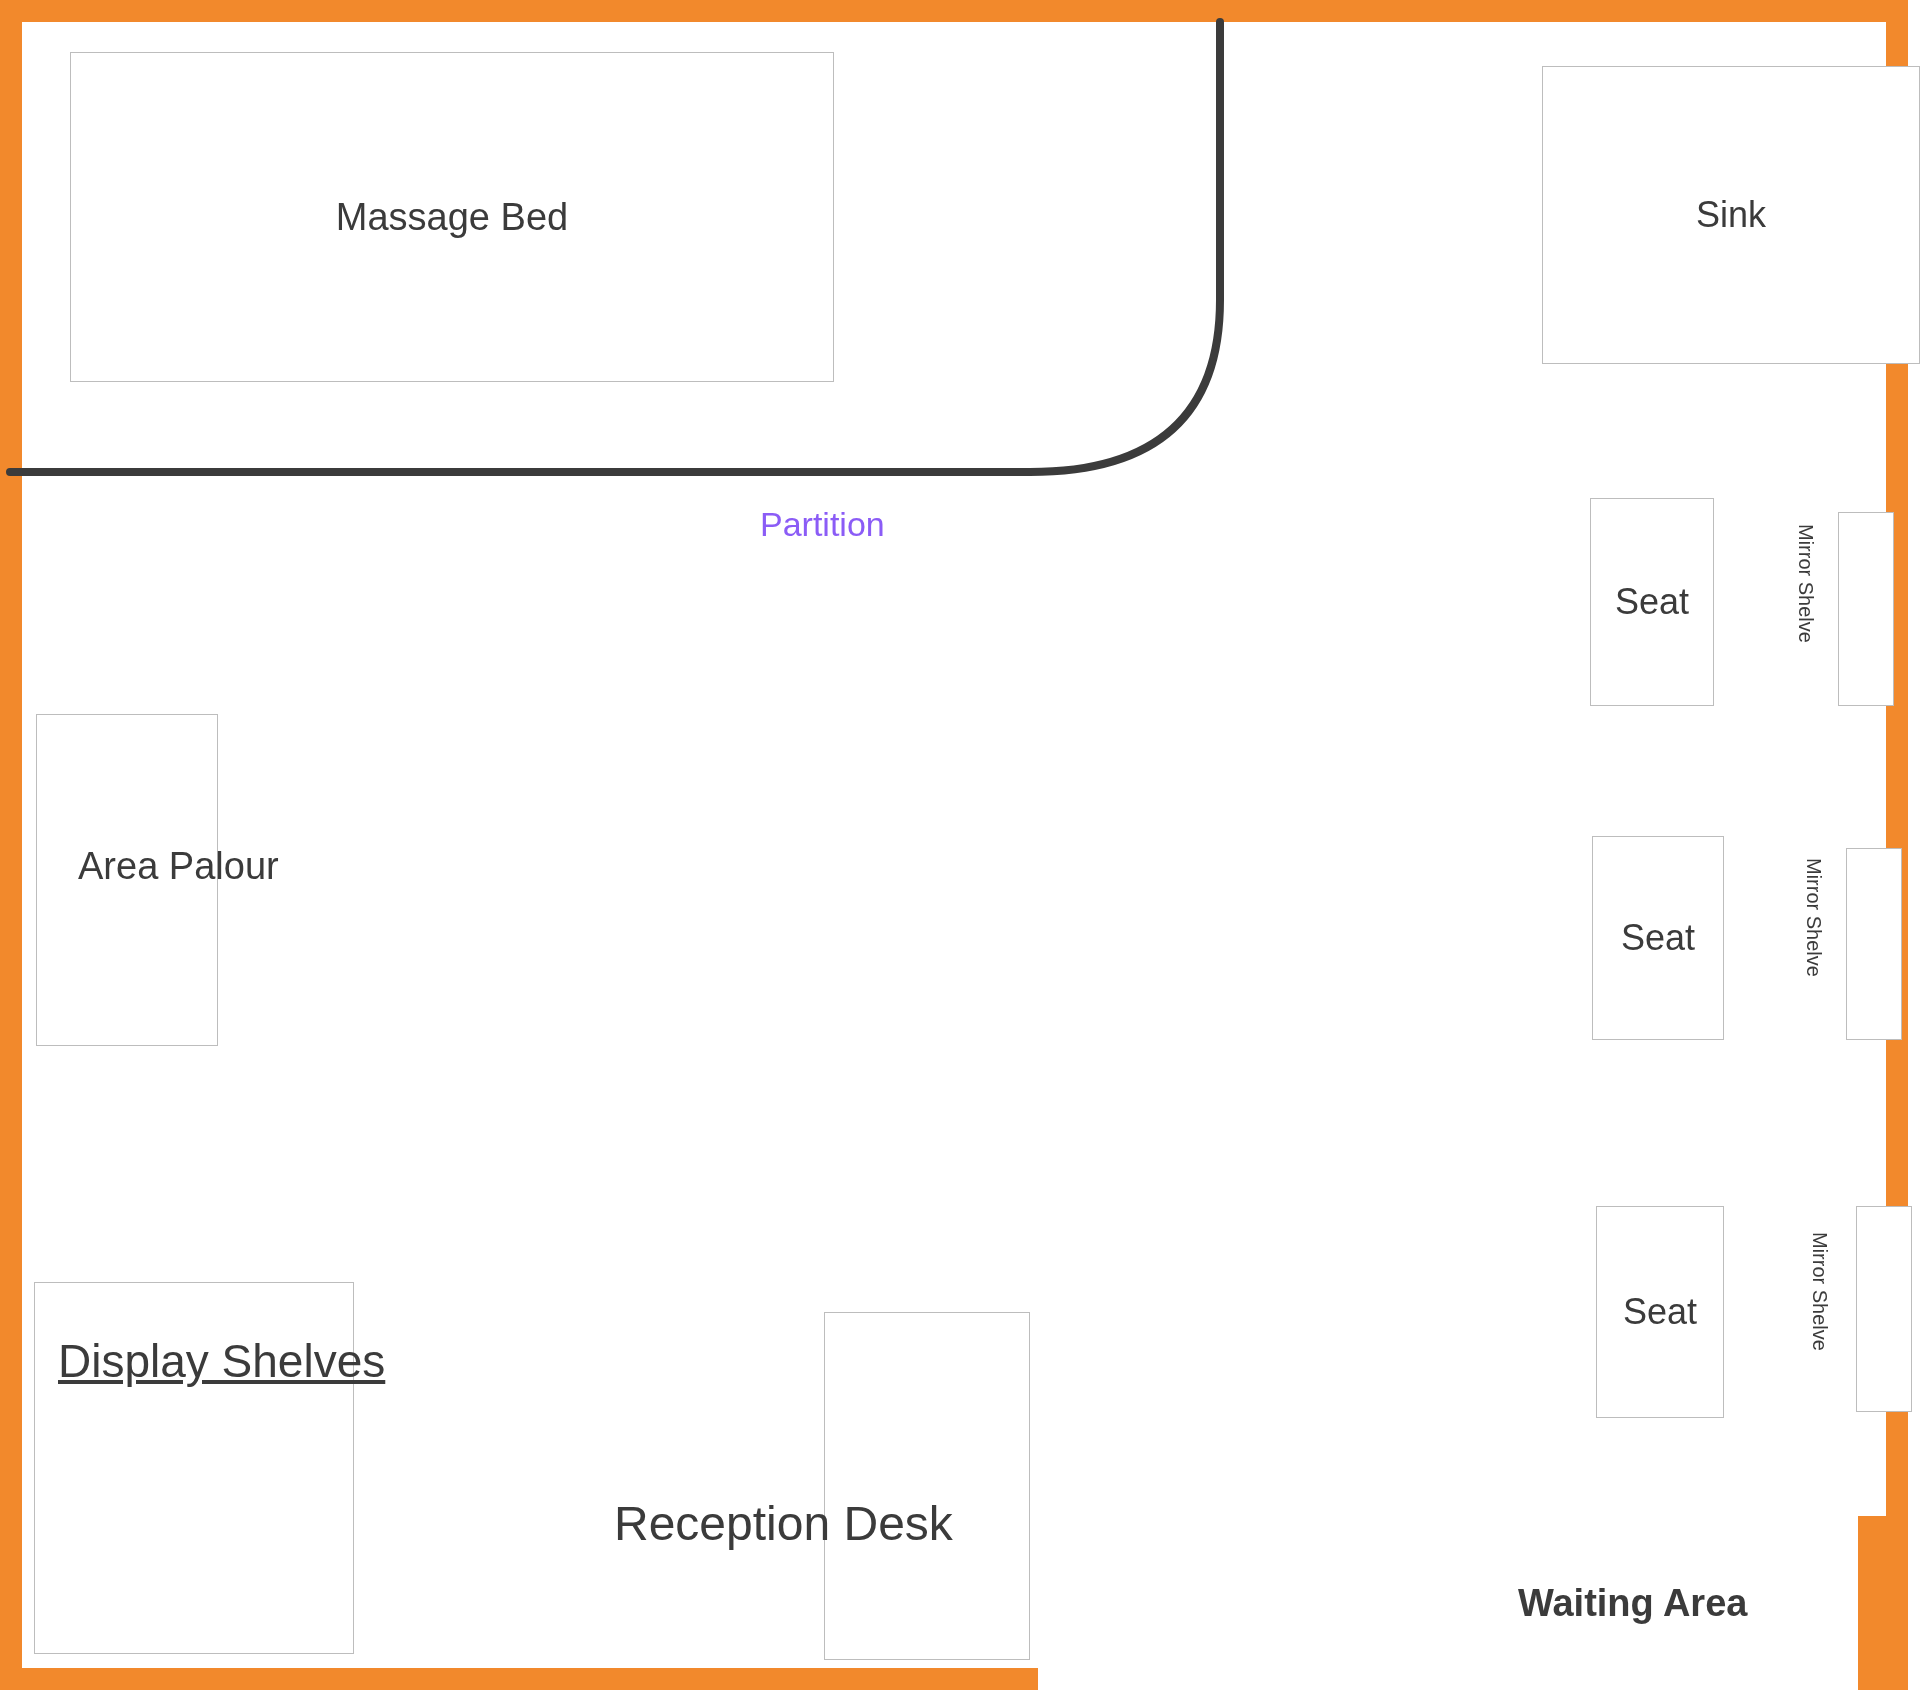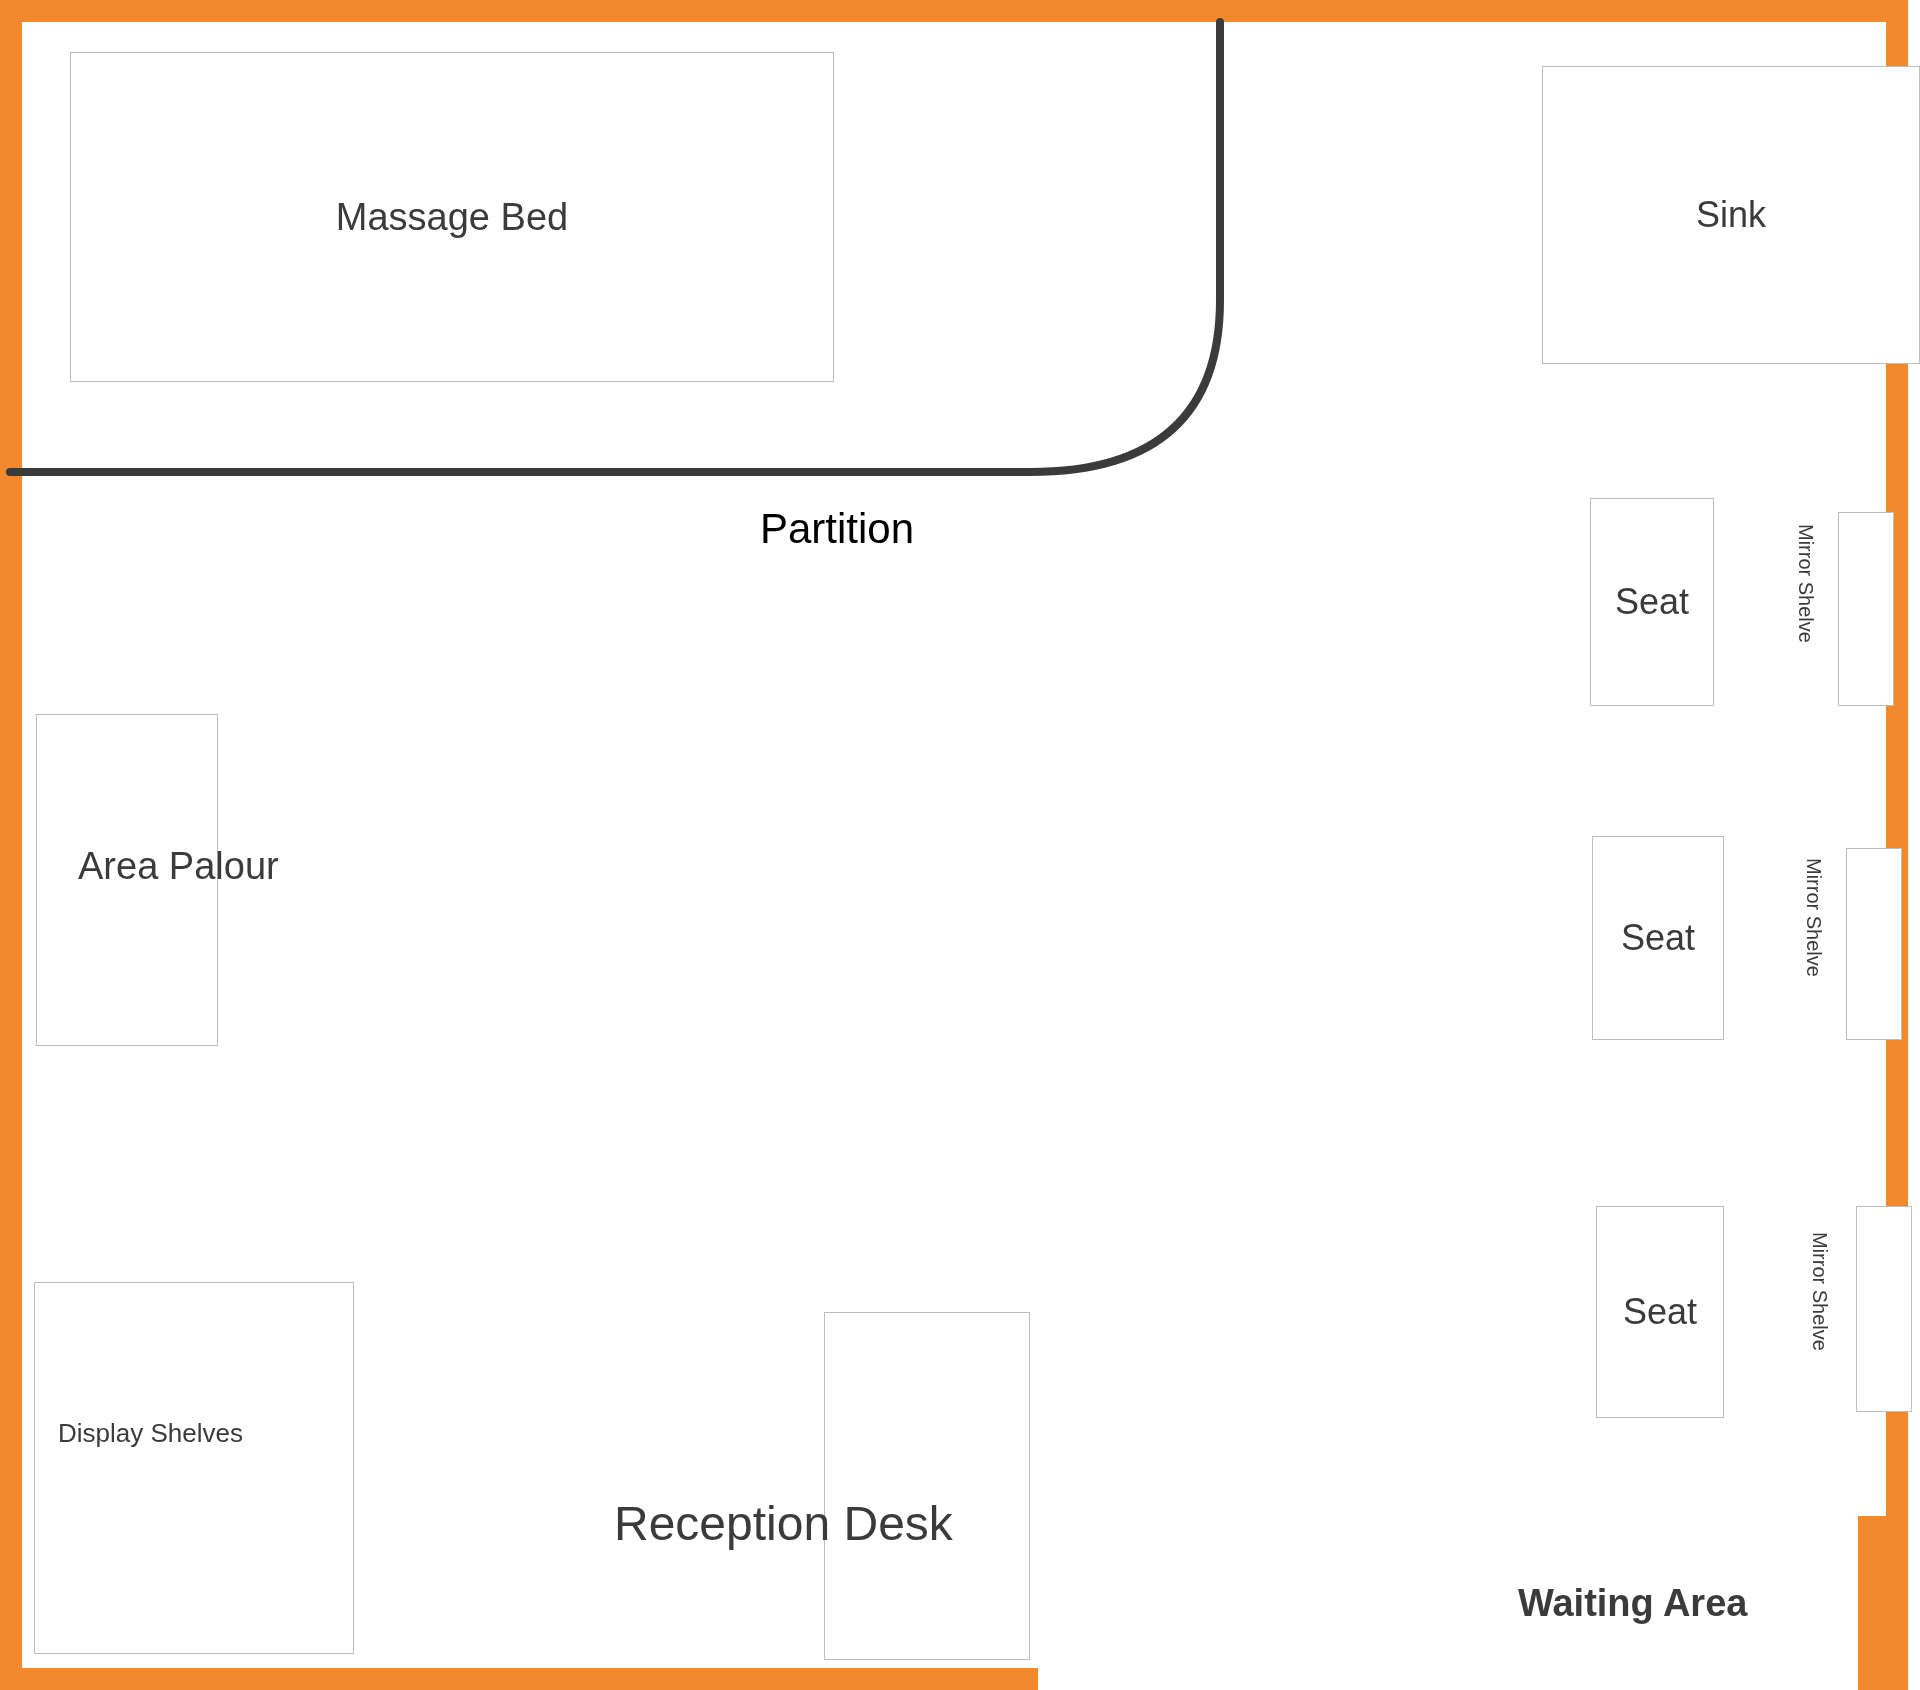--- a/index.html
+++ b/index.html
@@ -60,22 +60,22 @@
   .partition-svg {
     position: absolute;
     left: 0px;
     top: 0px;
     width: 1920px;
     height: 1690px;
     pointer-events: none;
   }
   .partition-label {
     position: absolute;
-    color: #000000;
-    font-size: 42px;
+    color: #8b5cf6;
+    font-size: 34px;
     white-space: nowrap;
   }
 
   
   .free-label {
     position: absolute;
     color: #3b3b3b;
     white-space: nowrap;
   }
 </style>
@@ -124,21 +124,21 @@
   <div class="box" style="left:1846px; top:848px; width:56px; height:192px;">
   </div>
   <span class="vertical-label" style="left:1802px; top:858px;">Mirror Shelve</span>
 
   <div class="box" style="left:1856px; top:1206px; width:56px; height:206px;">
   </div>
   <span class="vertical-label" style="left:1808px; top:1232px;">Mirror Shelve</span>
 
   <div class="box" style="left:34px; top:1282px; width:320px; height:372px;">
   </div>
-  <span class="free-label" style="left:58px; top:1418px; font-size:26px;">Display Shelves</span>
+  <span class="free-label" style="left:58px; top:1334px; font-size:46px;text-decoration:underline;">Display Shelves</span>
 
   <div class="box" style="left:824px; top:1312px; width:206px; height:348px;">
   </div>
   <span class="free-label" style="left:614px; top:1496px; font-size:48px;">Reception Desk</span>
 
   <span class="free-label" style="left:1518px; top:1582px; font-size:38px;font-weight:bold;">Waiting Area</span>
 
 </div>
 
 </body></html>

